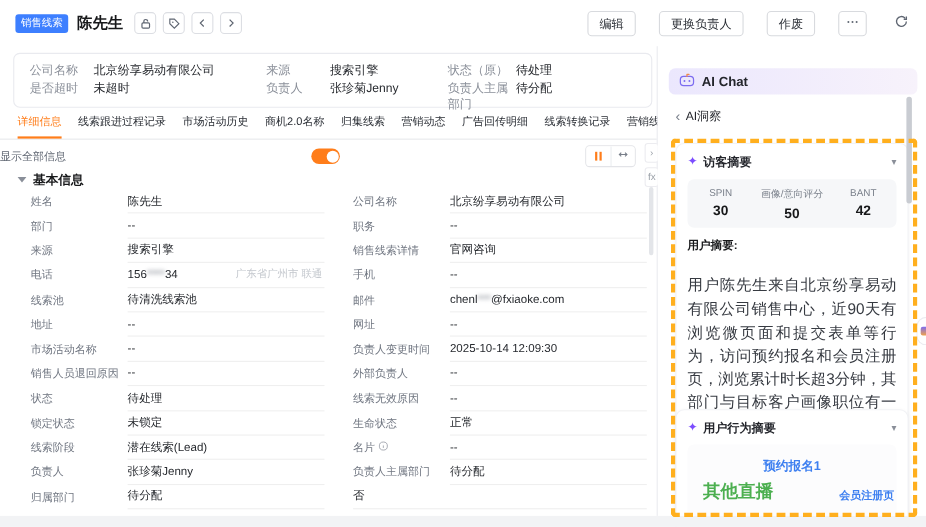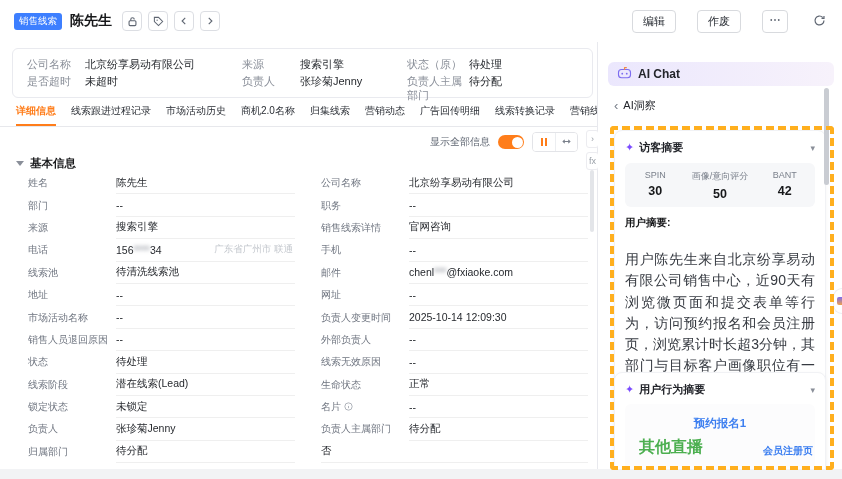--- a/index.html
+++ b/index.html
@@ -30,27 +30,27 @@
   .sum-col{display:flex;flex-direction:column;gap:3px;min-width:0}
   .sum-row{display:flex;line-height:14px;min-width:0}
   .sum-label{color:#8a8f99;width:58px;flex:none}
   .sum-label.wide{width:62px}
   .sum-value{color:#26292e;flex:1;min-width:0}
 
   
   .tabsbar{position:absolute;left:0;top:101px;width:597px;height:26px;border-bottom:1px solid #e7e8ec;
            display:flex;align-items:flex-end;gap:15px;padding:0 0 0 16px;white-space:nowrap}
   .tab{font-size:10px;color:#2a2e35;padding-bottom:8px;position:relative;cursor:pointer}
-  .tab.active{color:#ff7d1a;font-weight:bold}
+  .tab.active{color:#ff7d1a;font-weight:normal}
   .tab.active::after{content:"";position:absolute;left:0;right:0;bottom:0;height:2px;background:#ff7d1a}
   .tab .chev{font-size:8px;color:#6b7280;margin-left:2px}
 
   
   .controls{position:absolute;left:0;top:131px;width:586px;height:22px;display:flex;
-            align-items:center;justify-content:flex-end;gap:8px;padding-right:8px}
+            align-items:center;justify-content:space-between;gap:8px;padding-right:8px}
   .toggle-label{color:#5f6672;font-size:10px}
   .toggle{width:26px;height:14px;border-radius:8px;background:#ff7d1a;position:relative;cursor:pointer}
   .toggle .knob{position:absolute;right:1.5px;top:1.5px;width:11px;height:11px;border-radius:50%;background:#fff}
   .pillgroup{display:flex;border:1px solid #e3e4e8;border-radius:4px;overflow:hidden;height:20px}
   .pillseg{width:22px;display:flex;align-items:center;justify-content:center;background:#fff;cursor:pointer}
   .pillseg + .pillseg{border-left:1px solid #eceef1}
   .pause-bars{display:flex;gap:2px}
   .pause-bars i{display:block;width:2px;height:8px;background:#ff7d1a}
 
   
@@ -149,20 +149,21 @@
   <span class="mini-btn">
     <span>
         <svg width="10" height="10" viewBox="0 0 16 16" fill="none" stroke="currentColor" stroke-width="1.8">
           <path d="M6 3l5 5-5 5"></path>
         </svg>
       </span>
   </span>
 
   <div class="top-actions">
     <button class="act-btn">编辑</button>
+    <button class="act-btn">更换负责人</button>
     <button class="act-btn">作废</button>
     <span class="icon-btn">
       <span><svg width="12" height="12" viewBox="0 0 16 16" fill="currentColor">
             <circle cx="3" cy="8" r="1.2"></circle>
             <circle cx="8" cy="8" r="1.2"></circle>
             <circle cx="13" cy="8" r="1.2"></circle>
           </svg></span>
     </span>
     <span class="icon-btn refresh-btn">
       <span><svg width="13" height="13" viewBox="0 0 16 16" fill="none" stroke="currentColor" stroke-width="1.5">
@@ -281,26 +282,26 @@
     </div>
     <div class="frow">
       <div class="flabel">销售人员退回原因</div>
       <div class="fvalue dim">--</div>
     </div>
     <div class="frow">
       <div class="flabel">状态</div>
       <div class="fvalue">待处理</div>
     </div>
     <div class="frow">
+      <div class="flabel">锁定状态</div>
+      <div class="fvalue">未锁定</div>
+    </div>
+    <div class="frow">
       <div class="flabel">线索阶段</div>
       <div class="fvalue">潜在线索(Lead)</div>
-    </div>
-    <div class="frow">
-      <div class="flabel">锁定状态</div>
-      <div class="fvalue">未锁定</div>
     </div>
     <div class="frow">
       <div class="flabel">负责人</div>
       <div class="fvalue">张珍菊Jenny</div>
     </div>
     <div class="frow">
       <div class="flabel">归属部门</div>
       <div class="fvalue">待分配</div>
     </div>
   </div>

